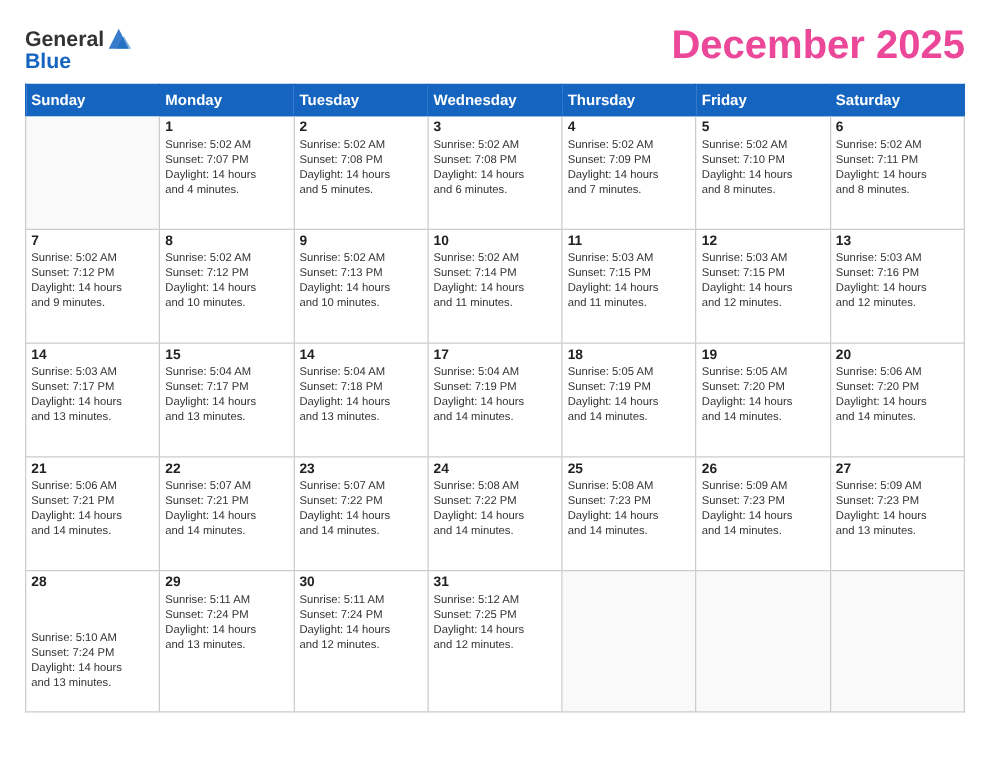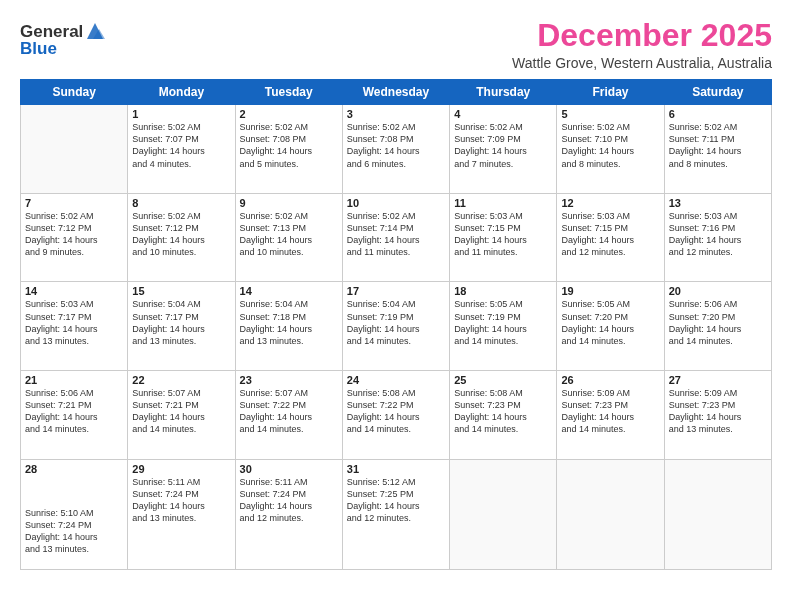--- a/index.html
+++ b/index.html
@@ -48,21 +48,21 @@
       border-collapse: collapse;
       flex: 1;
       table-layout: fixed;
     }
     .calendar th {
       background: #1565c0;
       color: #fff;
       font-size: 12px;
       font-weight: bold;
       padding: 5px 4px;
-      text-align: center;
+      text-align: left;
       border: 1px solid #1565c0;
     }
     .calendar td {
       border: 1px solid #ccc;
       vertical-align: top;
       padding: 3px 4px;
       font-size: 9.5px;
       color: #333;
       width: calc(100% / 7);
       height: 80px;
@@ -95,21 +95,20 @@
           <svg width="20" height="20" viewBox="0 0 20 20" style="margin-left:2px;margin-top:-2px;">
             <polygon points="2,18 10,2 18,18" fill="#1565c0" opacity="0.85"></polygon>
             <polygon points="8,18 14,8 20,18" fill="#1565c0" opacity="0.5"></polygon>
           </svg>
         </div>
         <div style="font-size:17px;font-weight:bold;color:#1565c0;margin-top:-3px;">Blue</div>
       </div>
     </div>
     <div class="title-block">
       <div class="month-title">December 2025</div>
-      <div class="location">Wattle Grove, Western Australia, Australia</div>
     </div>
   </div>
 
   <table class="calendar">
     <thead>
       <tr>
 
       <th>Sunday</th>
           <th>Monday</th>
           <th>Tuesday</th>

